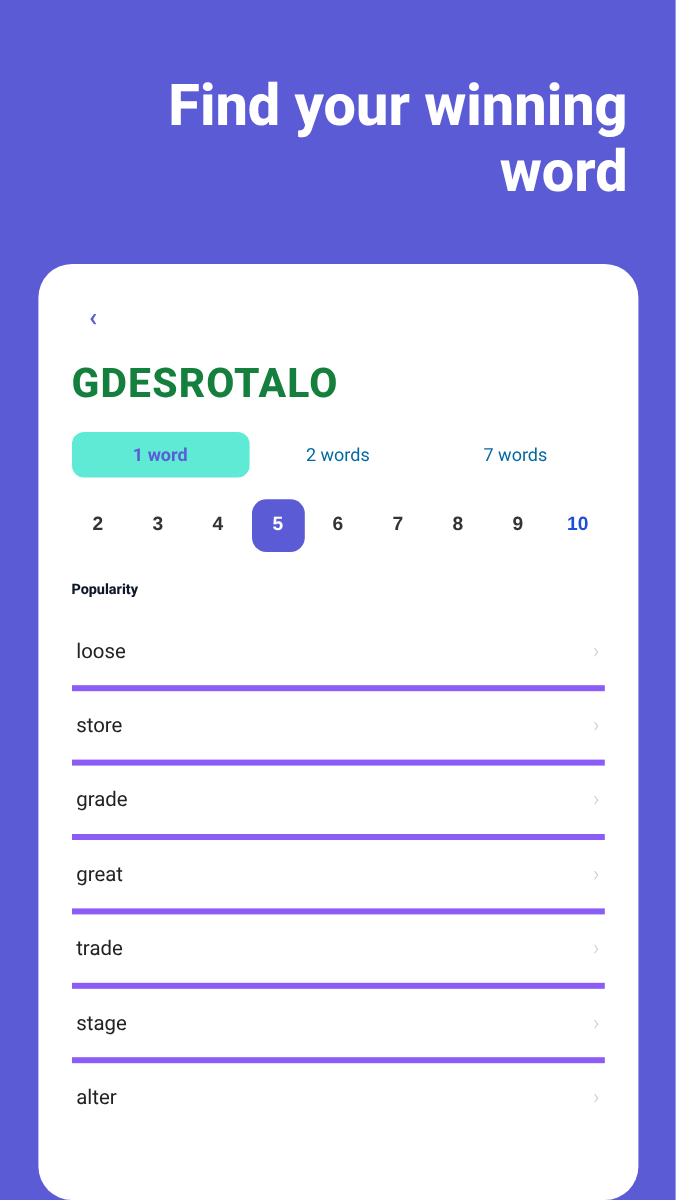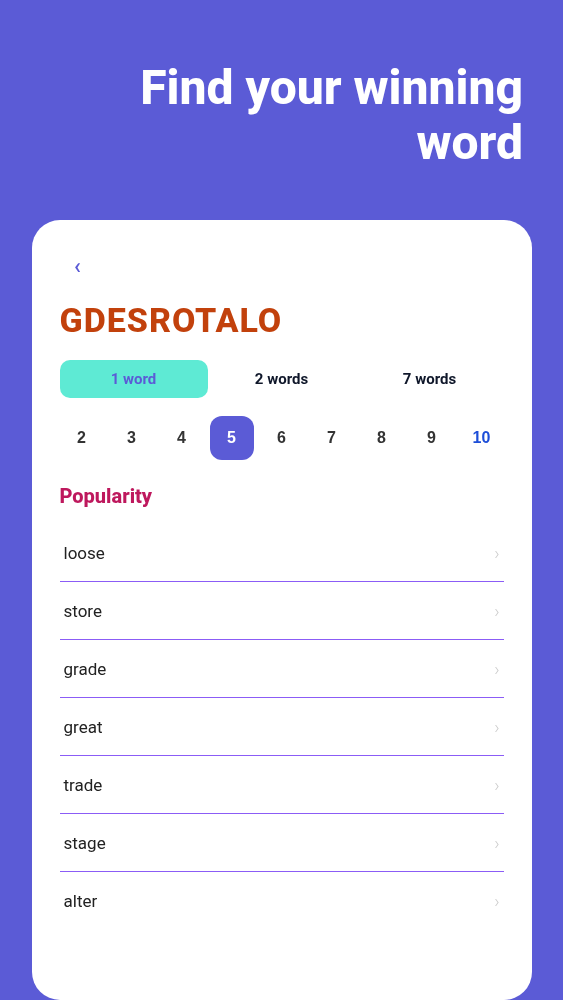--- a/index.html
+++ b/index.html
@@ -56,39 +56,39 @@
     .back-chevron {
       color: #5B5BD6;
       font-size: 22px;
       font-weight: 600;
       line-height: 1;
     }
 
     .scrambled-word {
       font-size: 34px;
       font-weight: 800;
-      color: #c2410c;
+      color: #15803d;
       letter-spacing: 1px;
       margin-bottom: 20px;
     }
 
     .tabs-row {
       display: flex;
       gap: 0;
       margin-bottom: 18px;
       border-bottom: none;
     }
 
     .tab {
       flex: 1;
       text-align: center;
       padding: 10px 0;
       font-size: 15px;
-      font-weight: 700;
-      color: #0f172a;
+      font-weight: 400;
+      color: #0369a1;
       cursor: pointer;
       border-radius: 10px;
     }
 
     .tab.active {
       background-color: #5eead4;
       color: #5B5BD6;
       font-weight: 700;
     }
 
@@ -124,23 +124,23 @@
     }
 
     .filter-row {
       display: flex;
       align-items: center;
       justify-content: space-between;
       margin-bottom: 16px;
     }
 
     .filter-label {
-      font-size: 20px;
+      font-size: 12px;
       font-weight: 800;
-      color: #be185d;
+      color: #0f172a;
     }
 
     .sort-button {
       background-color: #FFF0E6;
       color: #FF8C42;
       border: none;
       border-radius: 20px;
       padding: 10px 28px;
       font-size: 16px;
       font-weight: 700;
@@ -150,21 +150,21 @@
     .word-list {
       display: flex;
       flex-direction: column;
     }
 
     .word-item {
       display: flex;
       align-items: center;
       justify-content: space-between;
       padding: 18px 4px;
-      border-bottom: 1px solid #8b5cf6;
+      border-bottom: 5px solid #8b5cf6;
       cursor: pointer;
     }
 
     .word-item:last-child {
       border-bottom: none;
     }
 
     .word-text {
       font-size: 17px;
       font-weight: 400;

